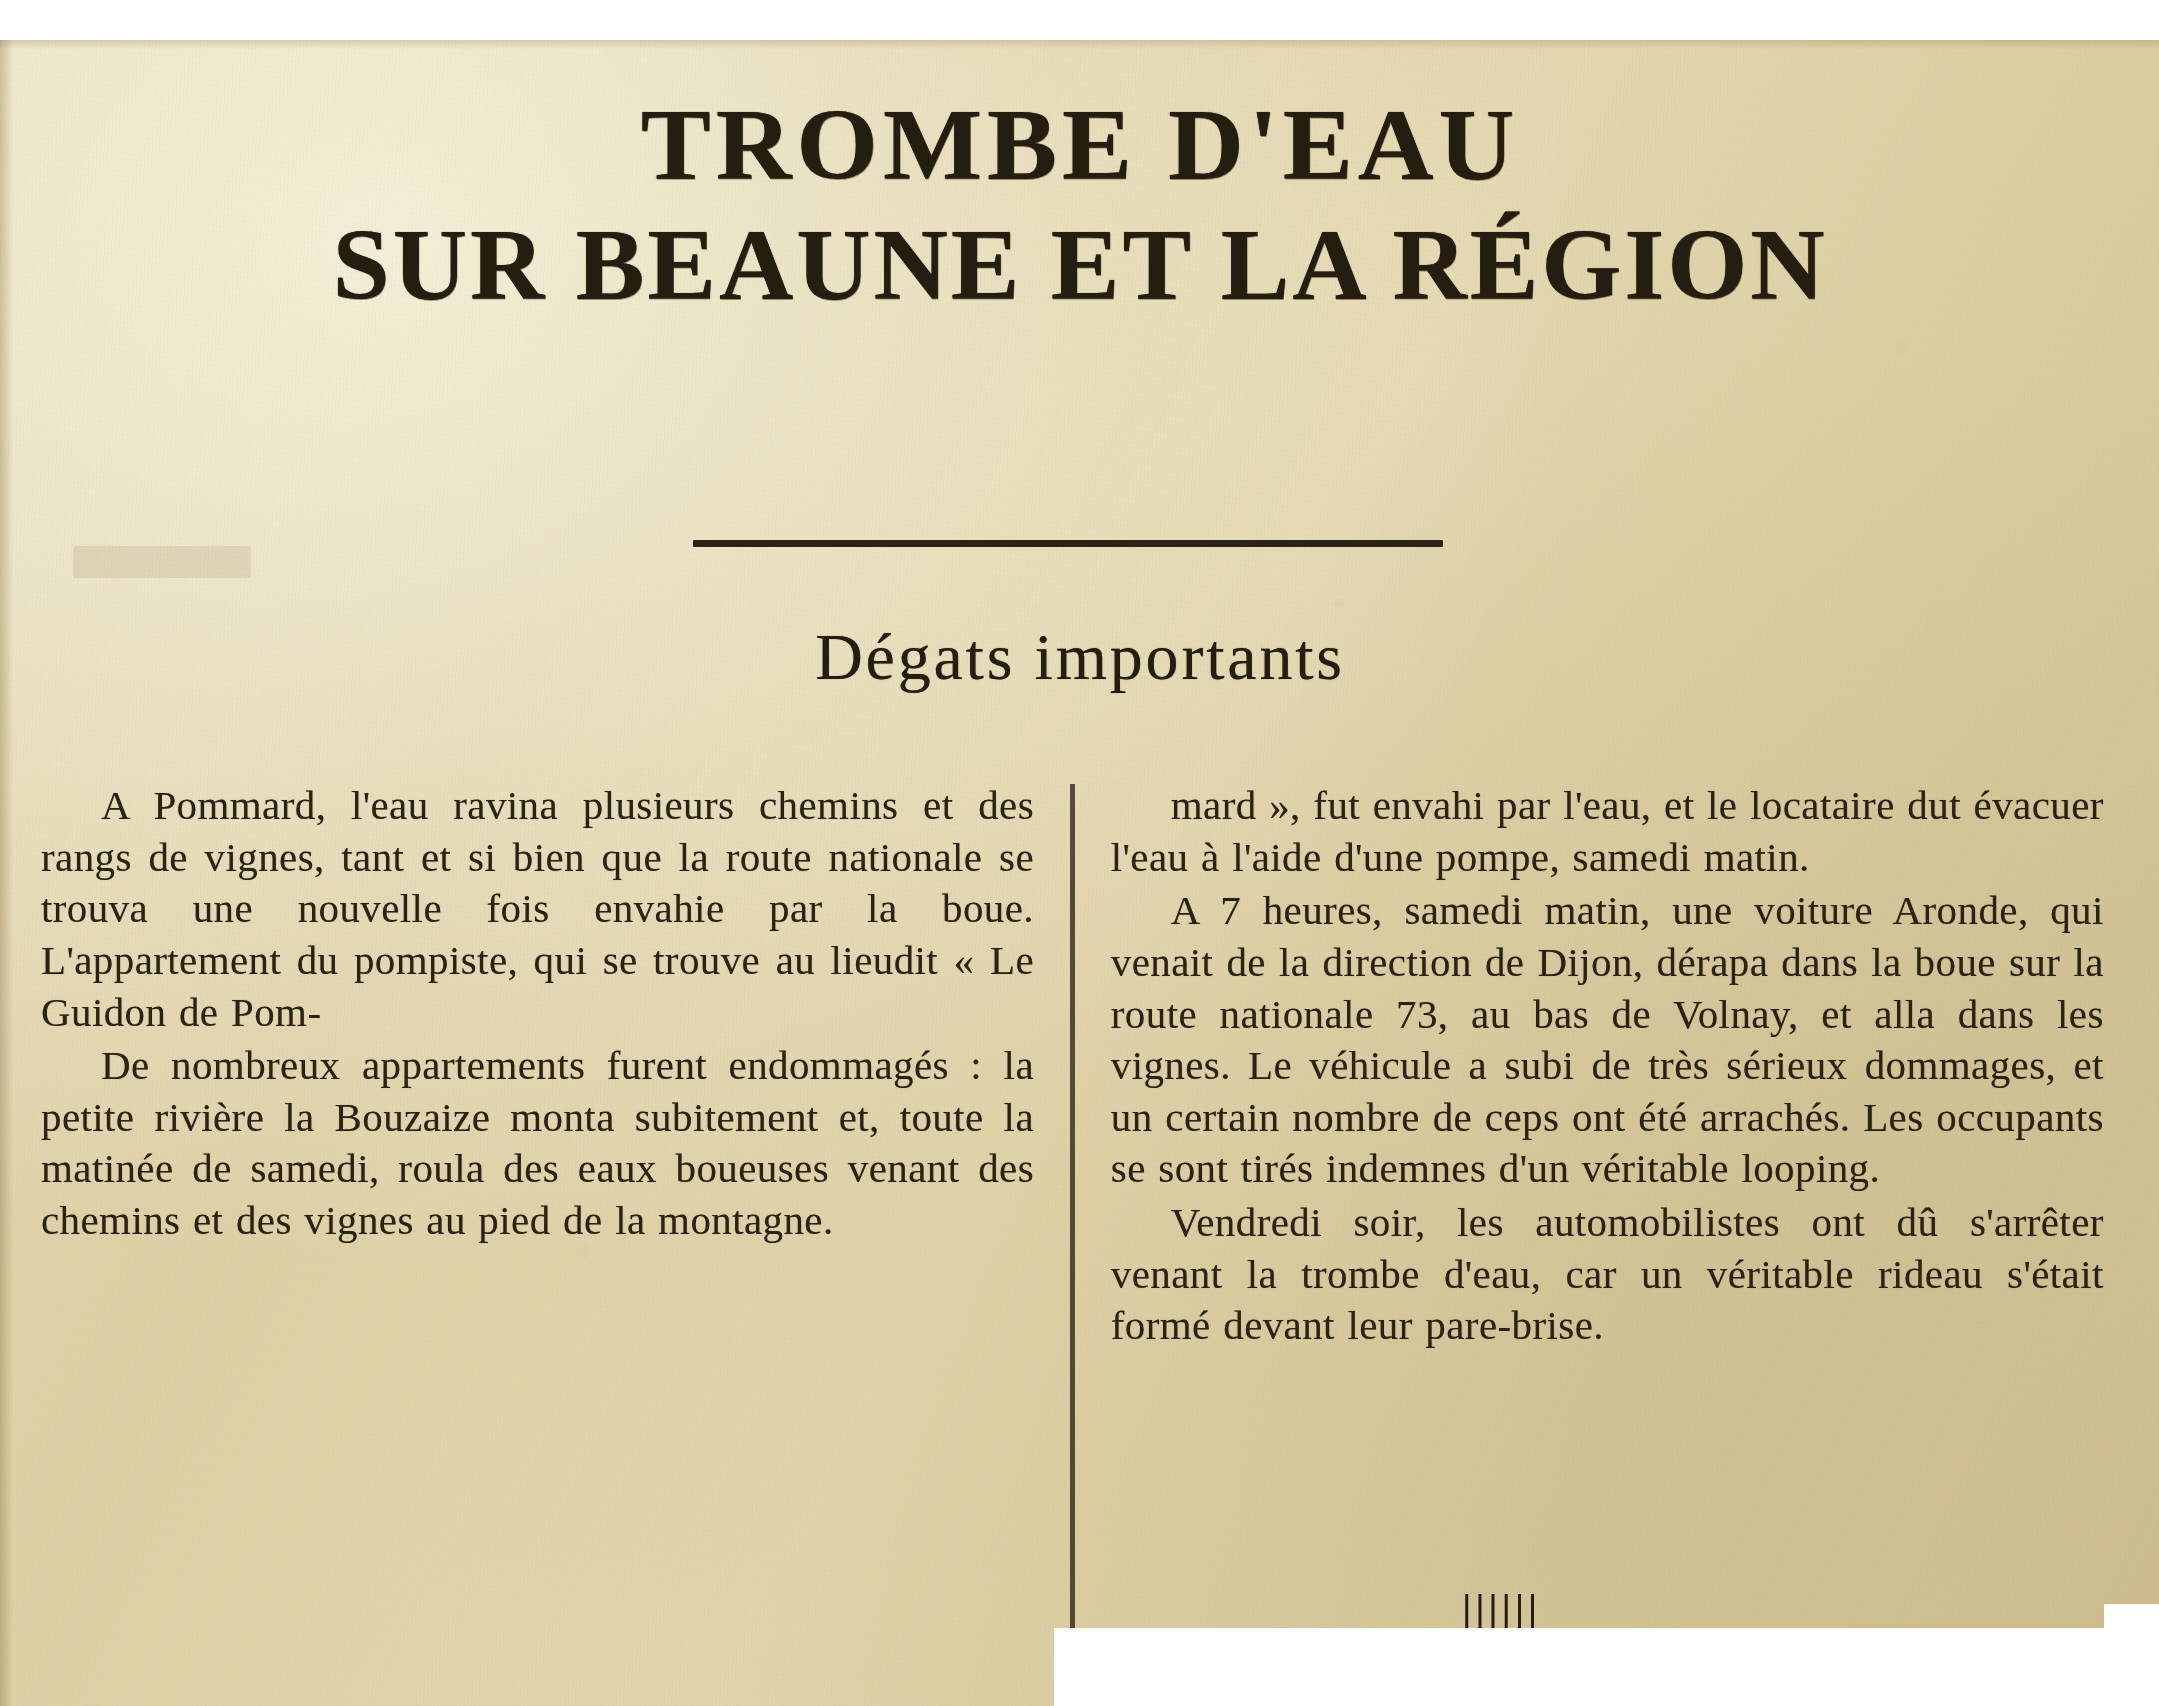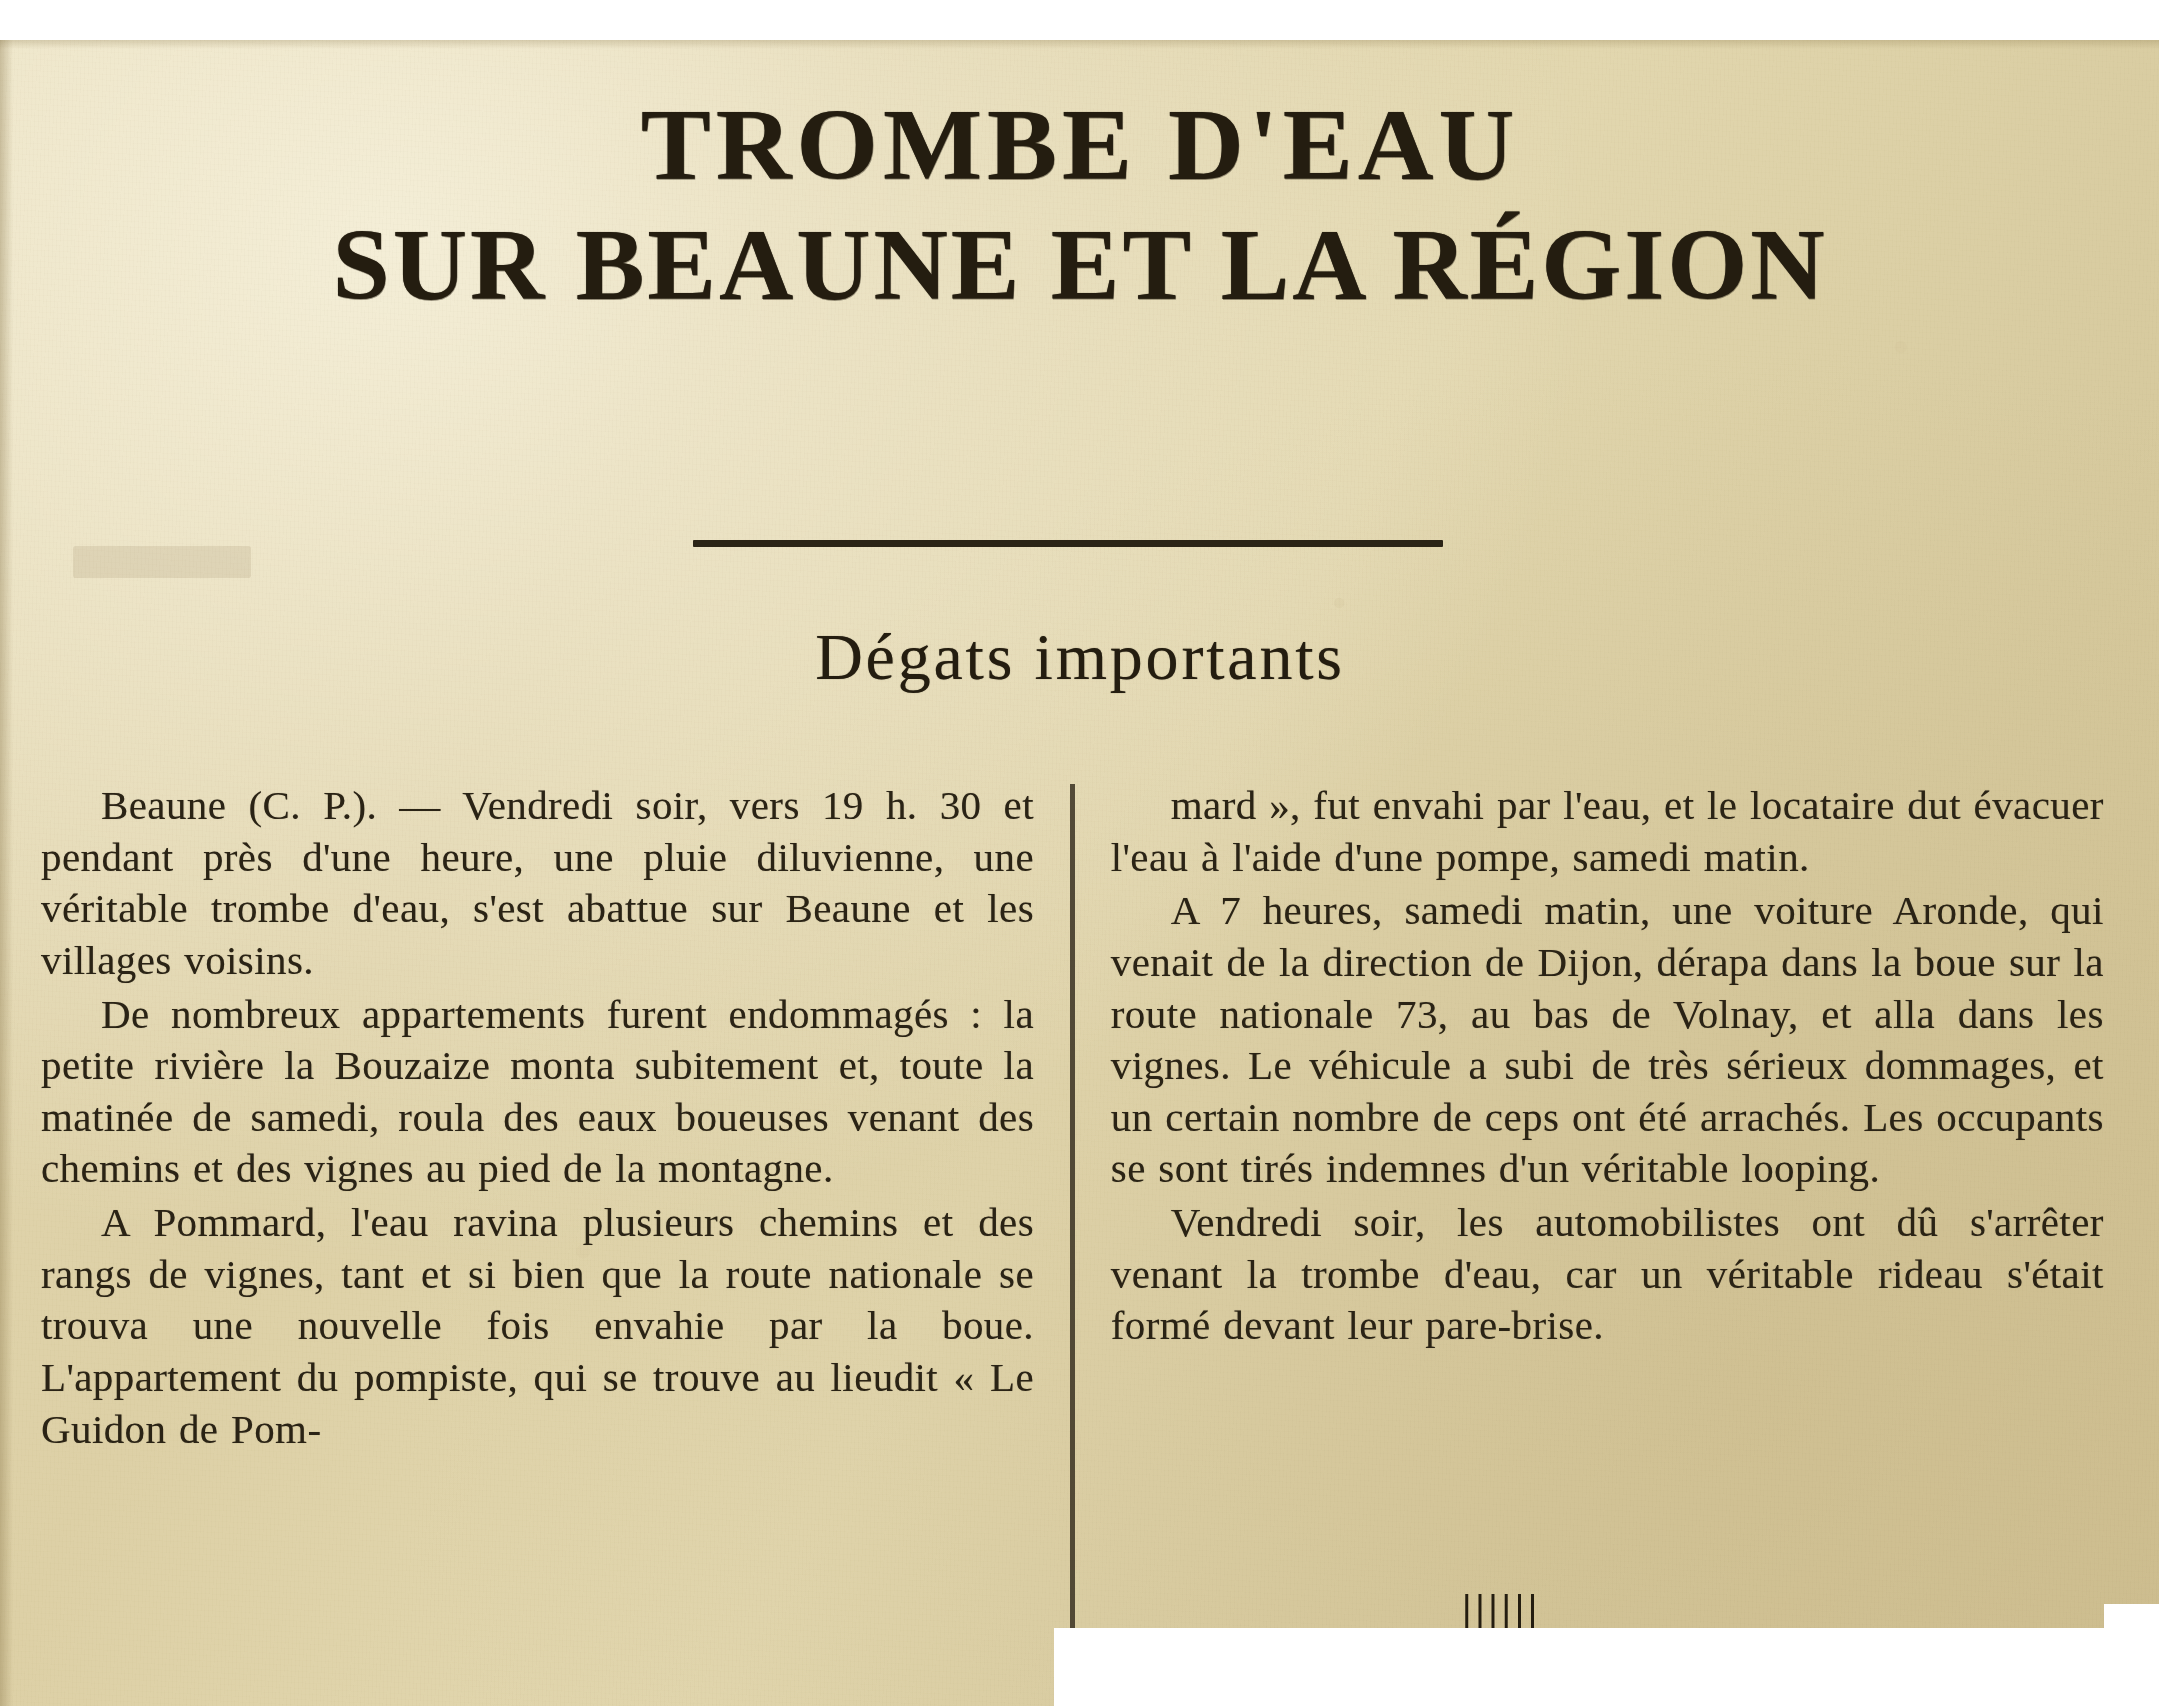--- a/index.html
+++ b/index.html
@@ -199,23 +199,22 @@
     <div class="line2">SUR BEAUNE ET LA RÉGION</div>
   </div>
 
   <div class="rule"></div>
 
   <div class="subhead">Dégats importants</div>
 
   <div class="columns">
 
     <div class="col">
-      <p>Beaune (C. P.). — Vendredi soir, vers 19 h. 30 et pendant près d'une heure, une pluie diluvienne, une véritable trombe d'eau, s'est abattue sur Beaune et les villages voisins.</p>
+      <p>A Pommard, l'eau ravina plusieurs chemins et des rangs de vignes, tant et si bien que la route nationale se trouva une nouvelle fois envahie par la boue. L'appartement du pompiste, qui se trouve au lieudit « Le Guidon de Pom-</p>
       <p>De nombreux appartements furent endommagés : la petite rivière la Bouzaize monta subitement et, toute la matinée de samedi, roula des eaux boueuses venant des chemins et des vignes au pied de la montagne.</p>
-      <p>A Pommard, l'eau ravina plusieurs chemins et des rangs de vignes, tant et si bien que la route nationale se trouva une nouvelle fois envahie par la boue. L'appartement du pompiste, qui se trouve au lieudit « Le Guidon de Pom-</p>
     </div>
 
     <div class="col-divider"></div>
 
     <div class="col">
       <p>mard », fut envahi par l'eau, et le locataire dut évacuer l'eau à l'aide d'une pompe, samedi matin.</p>
       <p>A 7 heures, samedi matin, une voiture Aronde, qui venait de la direction de Dijon, dérapa dans la boue sur la route nationale 73, au bas de Volnay, et alla dans les vignes. Le véhicule a subi de très sérieux dommages, et un certain nombre de ceps ont été arrachés. Les occupants se sont tirés indemnes d'un véritable looping.</p>
       <p>Vendredi soir, les automobilistes ont dû s'arrêter venant la trombe d'eau, car un véritable rideau s'était formé devant leur pare-brise.</p>
     </div>
 

